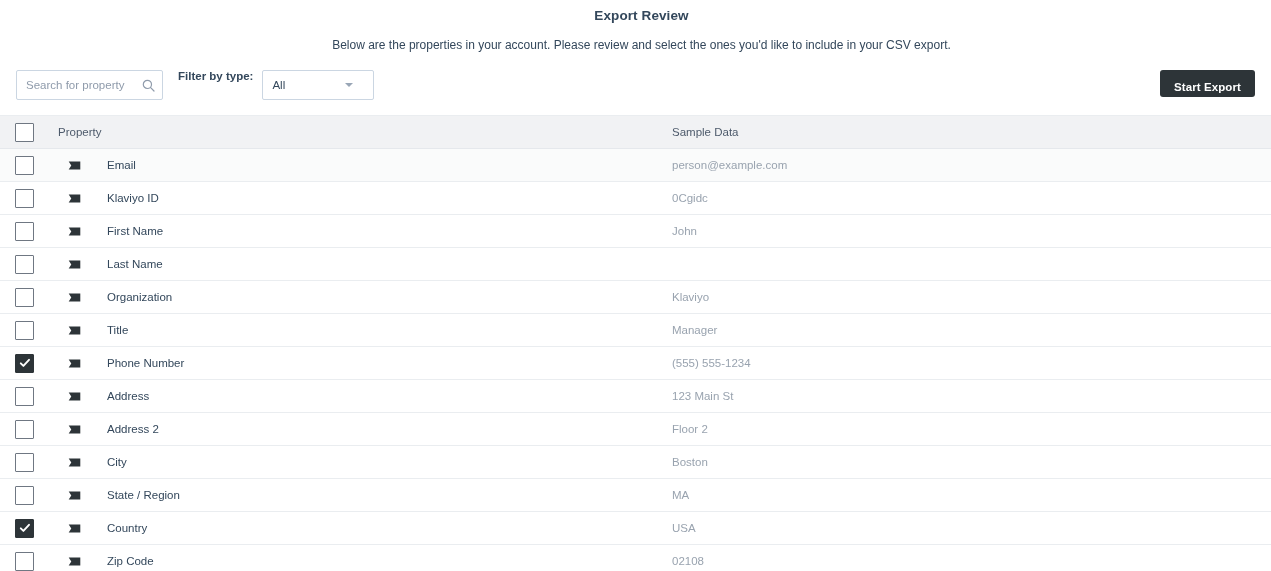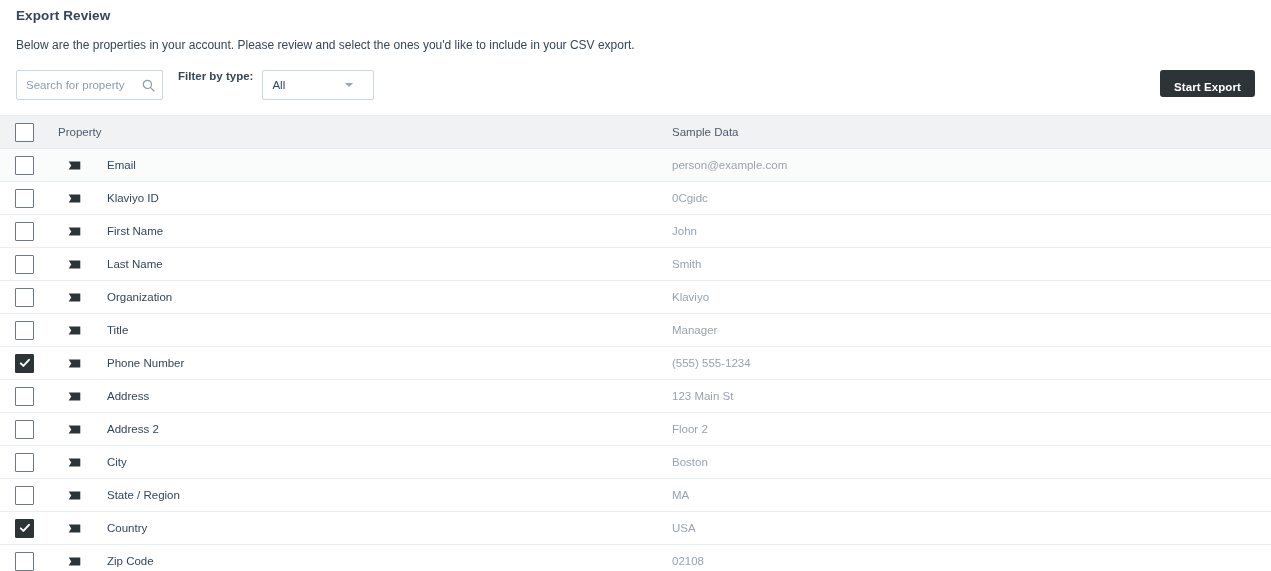--- a/index.html
+++ b/index.html
@@ -13,20 +13,21 @@
     height: 571px;
     overflow: hidden;
     font-family: "Liberation Sans", sans-serif;
     color: #33475b;
     -webkit-font-smoothing: antialiased;
   }
 
   
   .page-header {
     padding: 6px 4px 0 16px;
+    text-align: center;
   }
   .page-title {
     font-size: 13.5px;
     font-weight: bold;
     color: #33475b;
     margin: 0;
     line-height: 20px;
     letter-spacing: 0.1px;
   }
   .page-subtitle {
@@ -317,21 +318,20 @@
       <span class="checkbox">
   </span>
     </div>
     <div class="cell-prop">
       <span class="prop-icon">
   <svg width="13" height="13" viewBox="0 0 13 13">
     <path d="M0.7 2.6 h11.6 v7.8 H0.7 L3.3 6.5 Z" fill="#2d3438"></path>
   </svg></span>
       <span class="prop-name">Last Name</span>
     </div>
-    <div class="cell-sample">Smith</div>
   </div>
       <div class="row">
     <div class="cell-check">
       <span class="checkbox">
   </span>
     </div>
     <div class="cell-prop">
       <span class="prop-icon">
   <svg width="13" height="13" viewBox="0 0 13 13">
     <path d="M0.7 2.6 h11.6 v7.8 H0.7 L3.3 6.5 Z" fill="#2d3438"></path>

